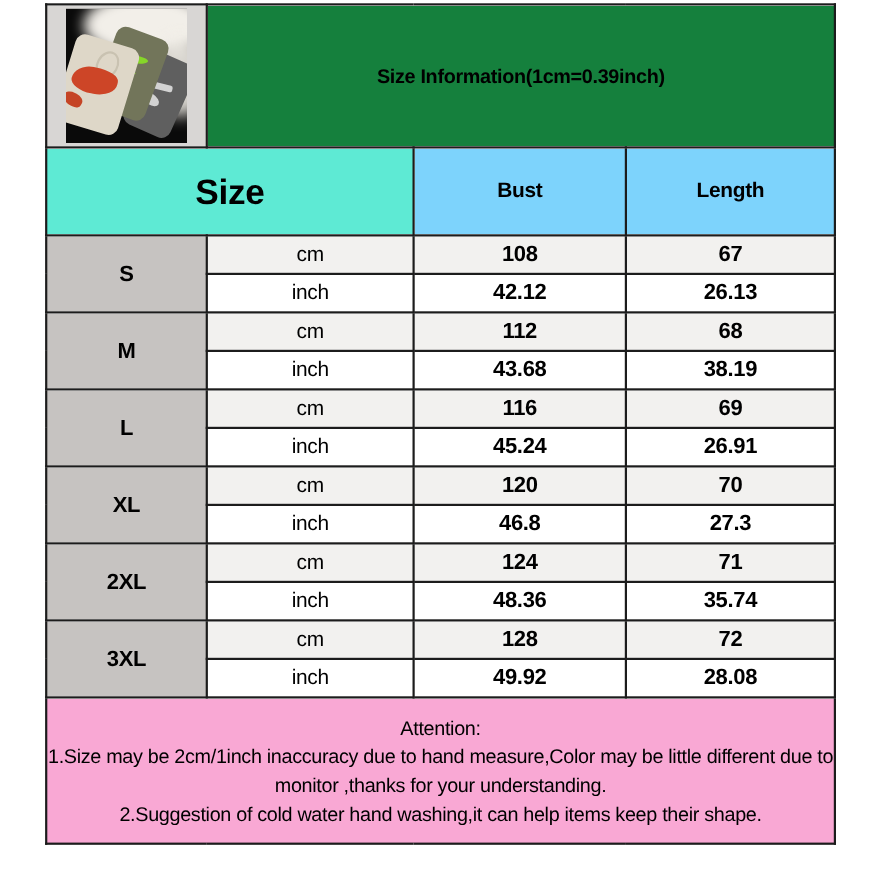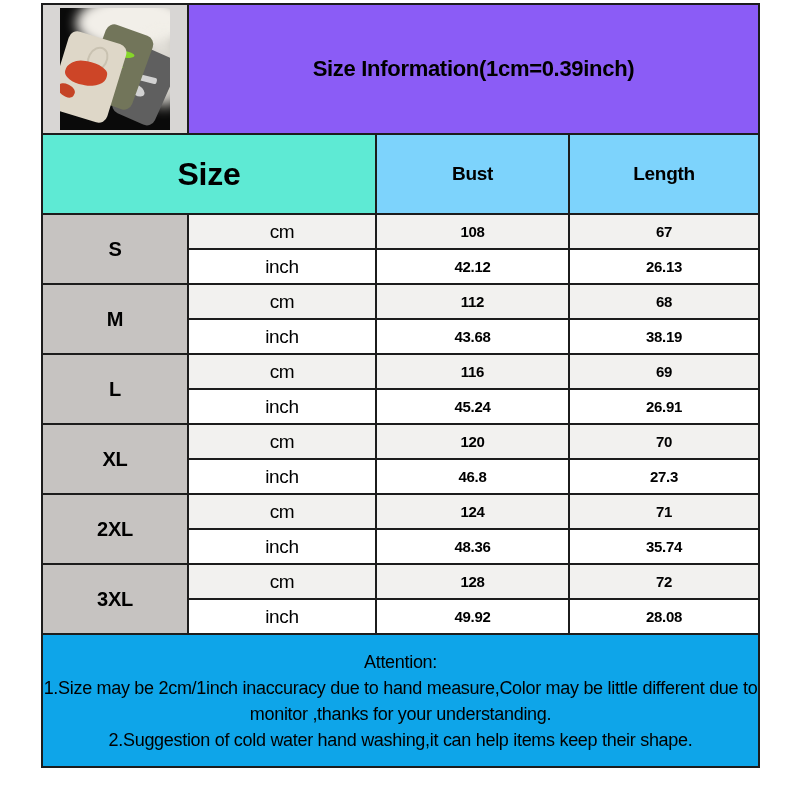--- a/index.html
+++ b/index.html
@@ -21,47 +21,47 @@
     padding:0;
     text-align:center;
     vertical-align:middle;
     letter-spacing:-0.3px;
     overflow:hidden;
   }
 
   
   td.photo-cell{background:#d8d6d4;height:128px;}
   td.title-cell{
-    background:#8b5cf6;
-    font-size:22px;font-weight:bold;color:#000;
+    background:#15803d;
+    font-size:18px;font-weight:bold;color:#000;
   }
 
   
   td.size-head{
     background:#5eead4;height:78px;
     font-size:32px;font-weight:bold;color:#000;
   }
   td.col-head{
     background:#7dd3fc;
     font-size:19px;font-weight:bold;color:#000;
   }
 
   
   td.size-label{
     background:#c6c3c1;
     font-size:20px;font-weight:bold;color:#000;
   }
   td.unit{font-size:19px;font-weight:normal;color:#000;height:33px;}
-  td.val{font-size:15px;font-weight:bold;color:#000;height:33px;}
+  td.val{font-size:20px;font-weight:bold;color:#000;height:33px;}
   .cm-bg{background:#f2f1ef;}
   .inch-bg{background:#ffffff;}
 
   
   td.attention-cell{
-    background:#0ea5e9;
+    background:#f9a8d4;
     text-align:left;vertical-align:top;
     height:131px;
     padding:2px 5px 0 4px;
     font-size:18px;font-weight:normal;color:#000;
     letter-spacing:-0.4px;line-height:26px;margin-left:36px;
   }
 
   
   .photo{
     width:110px;height:122px;margin:3px auto;

